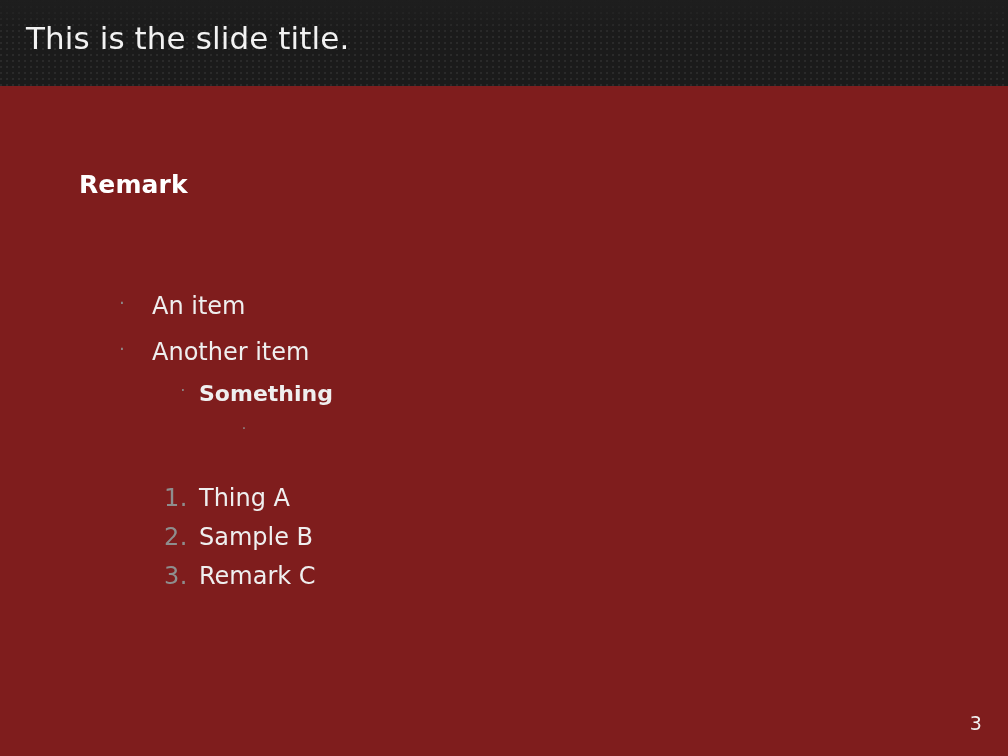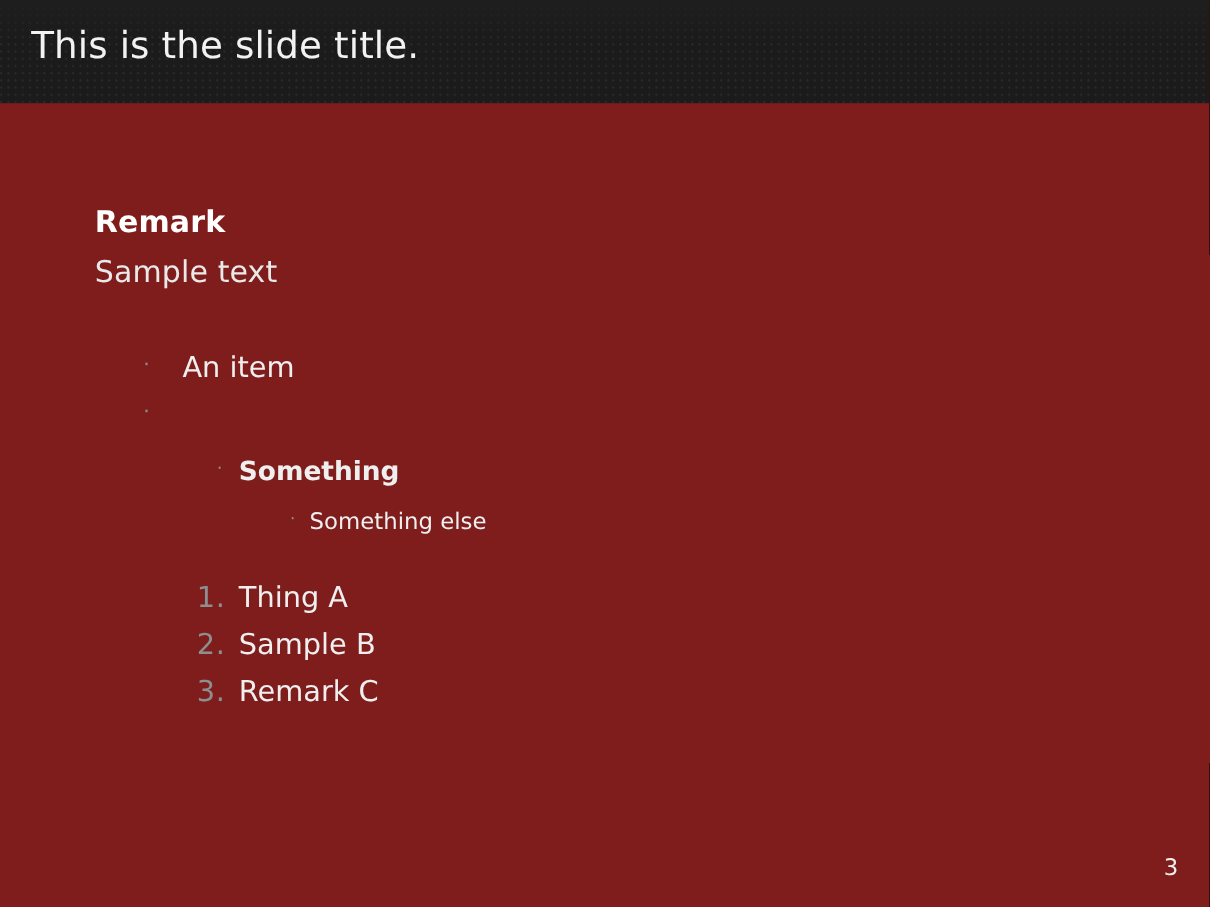--- a/index.html
+++ b/index.html
@@ -164,41 +164,40 @@
 <div class="slide">
 
   <div class="titlebar">
     <div class="titlebar-sheen"></div>
     <div class="slide-title">This is the slide title.</div>
   </div>
 
   <div class="body">
 
     <div class="block-title">Remark</div>
-    <div class="block-body">Sample text</div>
 
     <div class="itemize">
 
       <div class="item lvl1" style="top:206px">
         <span class="bullet">·</span>
         <span class="item-text">An item</span>
       </div>
 
       <div class="item lvl1" style="top:252px">
         <span class="bullet">·</span>
+        <span class="item-text">Another item</span>
       </div>
 
       <div class="item lvl2" style="top:295px">
         <span class="bullet">·</span>
         <span class="item-text">Something</span>
       </div>
 
       <div class="item lvl3" style="top:338px">
         <span class="bullet">·</span>
-        <span class="item-text">Something else</span>
       </div>
 
     </div>
 
     <div class="enumerate">
 
       <div class="enum-item" style="top:398px">
         <span class="enum-num">1.</span>
         <span class="enum-text">Thing A</span>
       </div>

